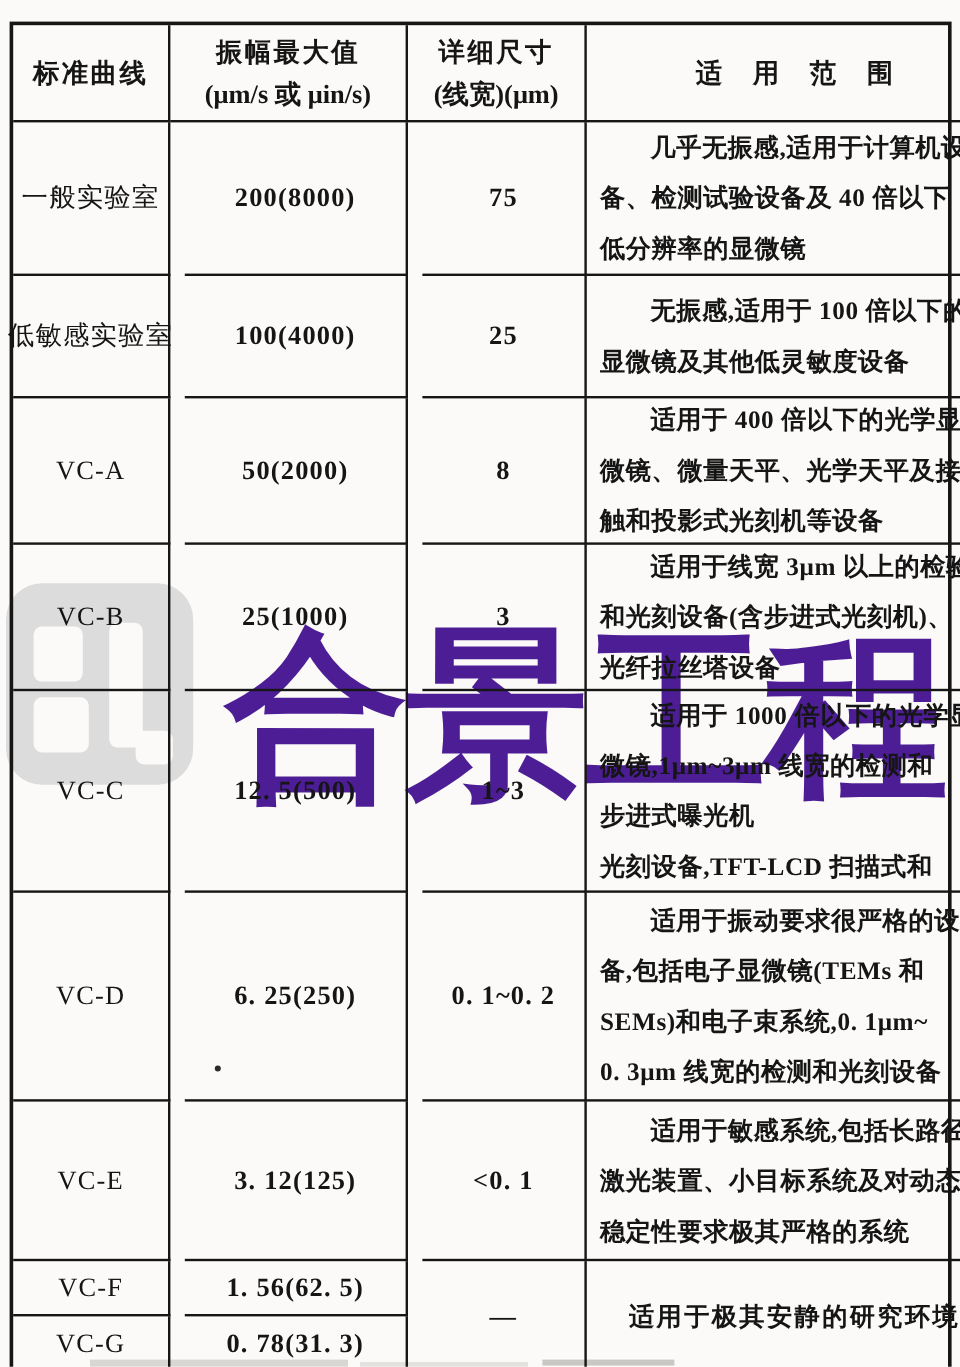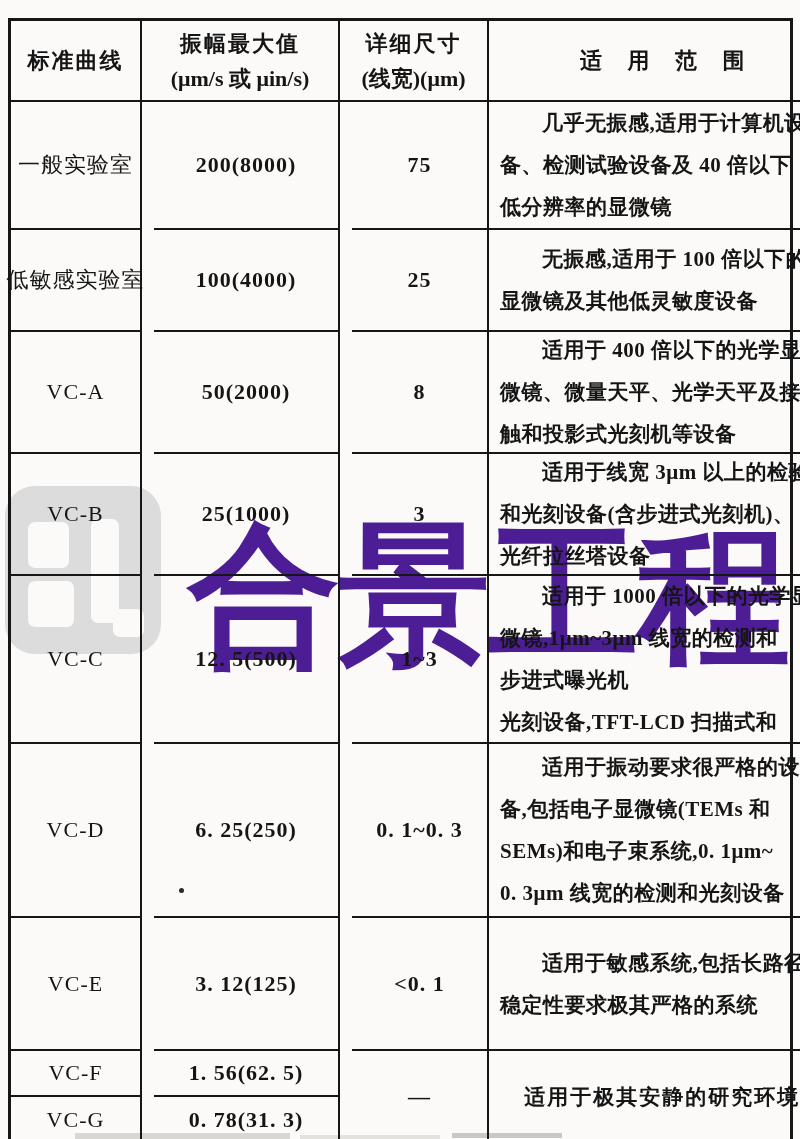--- a/index.html
+++ b/index.html
@@ -132,33 +132,34 @@
   <div class="cell num">1~3</div>
   <div class="cell desc last-col">
     <span>适用于 1000 倍以下的光学显</span>
     <span>微镜,1μm~3μm 线宽的检测和</span>
     <span>步进式曝光机</span>
     <span>光刻设备,TFT-LCD 扫描式和</span>
   </div>
 
   <div class="cell curve">VC-D</div>
   <div class="cell num">6. 25(250)</div>
-  <div class="cell num">0. 1~0. 3</div>
+  <div class="cell num">0. 1~0. 2</div>
   <div class="cell desc last-col">
     <span>适用于振动要求很严格的设</span>
     <span>备,包括电子显微镜(TEMs 和</span>
     <span>SEMs)和电子束系统,0. 1μm~</span>
     <span>0. 3μm 线宽的检测和光刻设备</span>
   </div>
 
   <div class="cell curve">VC-E</div>
   <div class="cell num">3. 12(125)</div>
   <div class="cell num">&lt;0. 1</div>
   <div class="cell desc last-col">
     <span>适用于敏感系统,包括长路径、</span>
+    <span>激光装置、小目标系统及对动态</span>
     <span>稳定性要求极其严格的系统</span>
   </div>
 
   <div class="cell curve">VC-F</div>
   <div class="cell num">1. 56(62. 5)</div>
   <div class="cell num span2 last-row">—</div>
   <div class="cell desc-merged span2 last-col last-row">适用于极其安静的研究环境</div>
 
   <div class="cell curve last-row">VC-G</div>
   <div class="cell num last-row">0. 78(31. 3)</div>

